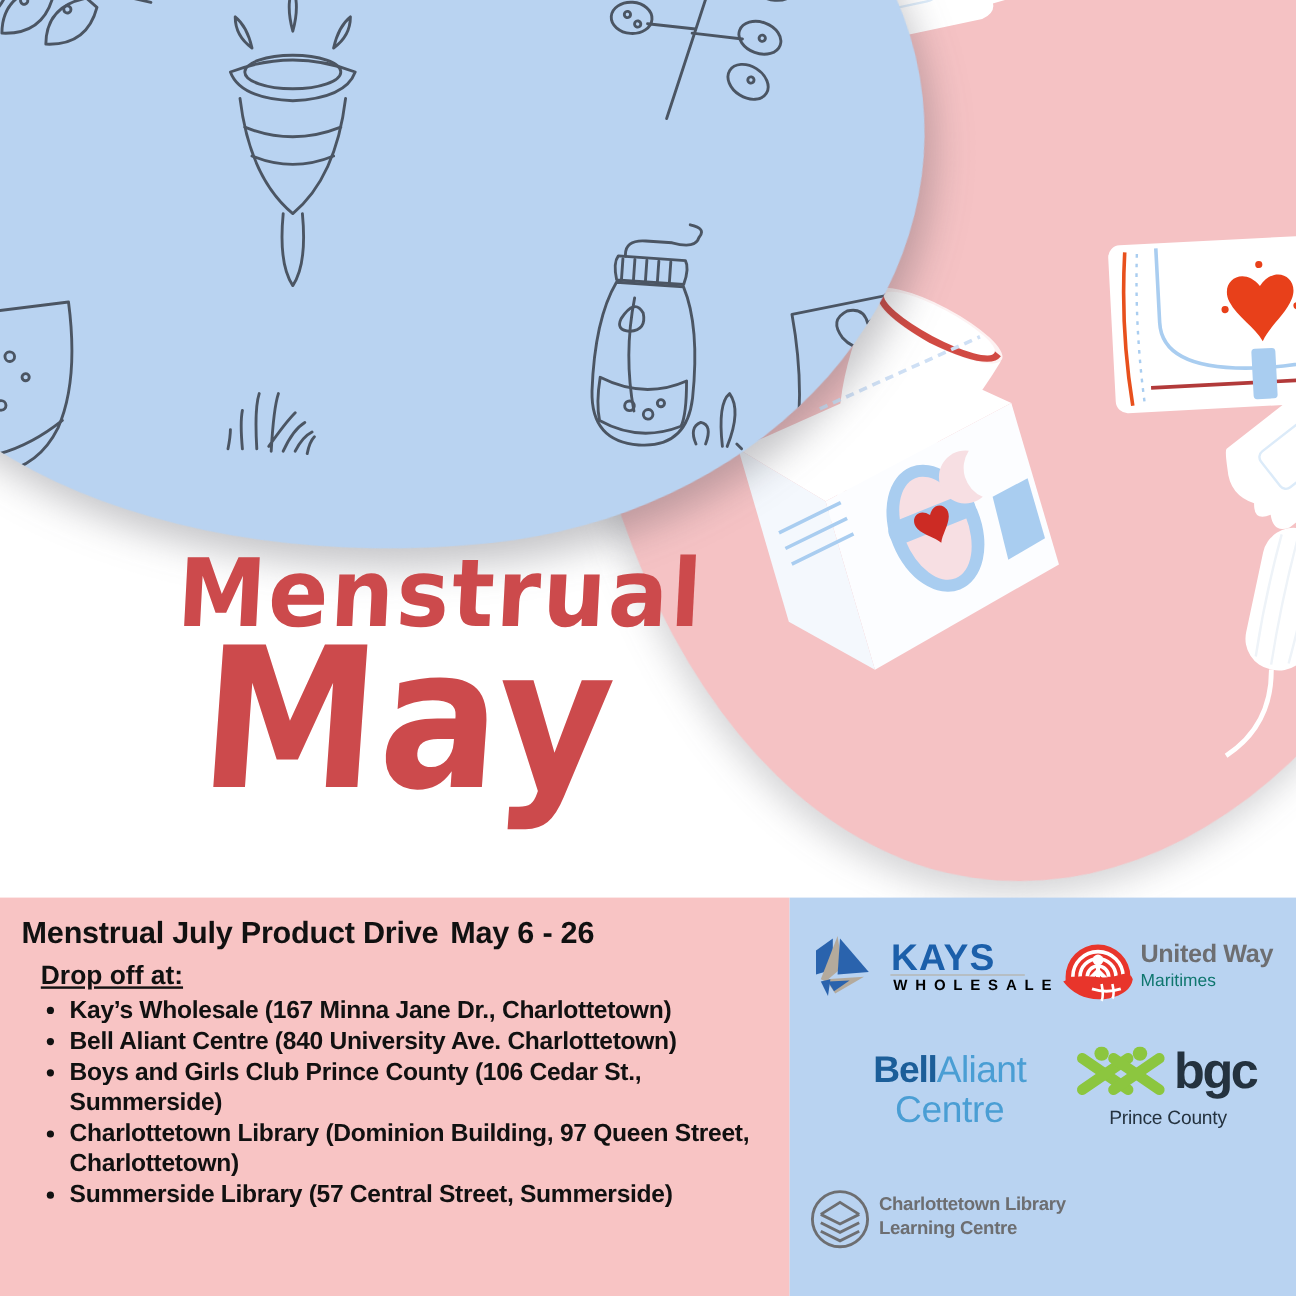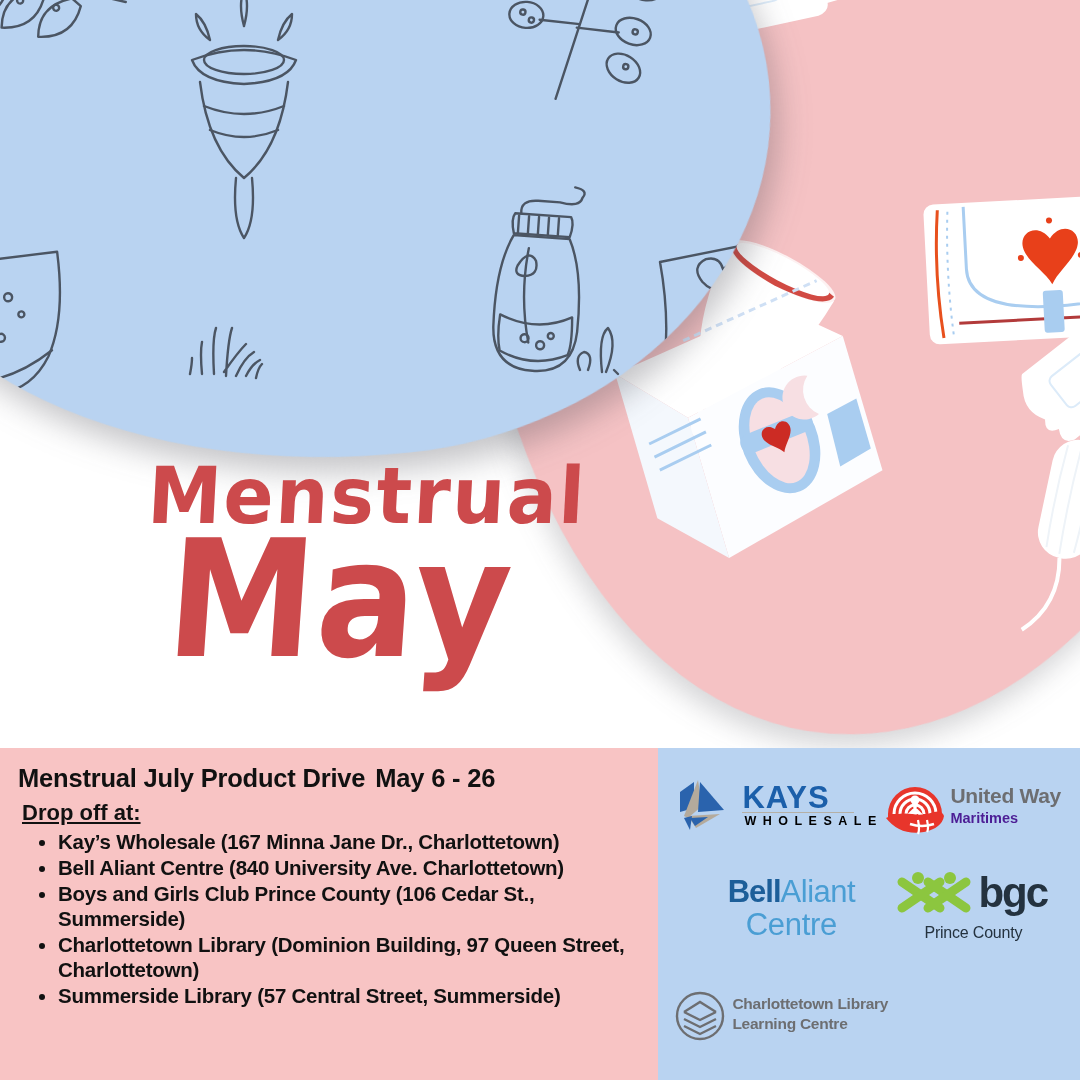--- a/index.html
+++ b/index.html
@@ -61,21 +61,21 @@
   .banner-left{width:662px;height:332px;background:#f8c4c4;box-sizing:border-box;padding:16px 14px 0 18px;}
   .banner-right{width:424px;height:332px;background:#b9d3f1;position:relative;}
 
   .headline{
     font-size:25.5px;font-weight:bold;color:#111;letter-spacing:-.2px;
     white-space:nowrap;margin:0 0 8px 0;line-height:1.1;
   }
   .headline .gap{display:inline-block;width:10px;}
   .dropoff{
     font-size:22px;font-weight:bold;color:#111;text-decoration:underline;
-    text-underline-offset:2px;margin:0 0 3px 4px;display:inline-block;
+    text-underline-offset:2px;margin:0 0 3px 16px;display:inline-block;
   }
   ul.locations{margin:0;padding:0 0 0 40px;list-style:disc;}
   ul.locations li{
     font-size:20.5px;font-weight:bold;color:#111;line-height:1.22;
     margin:0 0 1px 0;letter-spacing:-.25px;
   }
 
   
   .logo{position:absolute;}
 
@@ -84,21 +84,21 @@
   .kays-word{position:absolute;left:64px;top:4px;font-size:31px;font-weight:bold;
     color:#1b5faa;letter-spacing:1px;font-family:"Liberation Sans",sans-serif;}
   .kays-sub{position:absolute;left:66px;top:38px;font-size:12.5px;color:#000000;
     letter-spacing:6.5px;font-weight:bold;}
   .kays-rule{position:absolute;left:64px;top:36px;width:112px;height:1px;background:#b5b0a6;}
 
   
   .uw{left:226px;top:22px;width:190px;height:70px;}
   .uw-word{position:absolute;left:66px;top:14px;font-size:21px;font-weight:bold;color:#6d6e71;
     letter-spacing:-.3px;white-space:nowrap;}
-  .uw-sub{position:absolute;left:66px;top:40px;font-size:14.5px;color:#4c1d95;letter-spacing:0;font-weight:bold;}
+  .uw-sub{position:absolute;left:66px;top:40px;font-size:14.5px;color:#0f766e;letter-spacing:0;}
 
   
   .bell{left:38px;top:128px;width:190px;height:68px;text-align:center;}
   .bell-l1{font-size:31px;line-height:32px;white-space:nowrap;}
   .bell-b{color:#1c5e99;font-weight:bold;letter-spacing:-1px;}
   .bell-a{color:#4a9ed4;font-weight:normal;letter-spacing:-.5px;}
   .bell-l2{font-size:31px;line-height:33px;color:#4a9ed4;letter-spacing:-.3px;}
 
   
   .bgc{left:236px;top:118px;width:180px;height:86px;}

